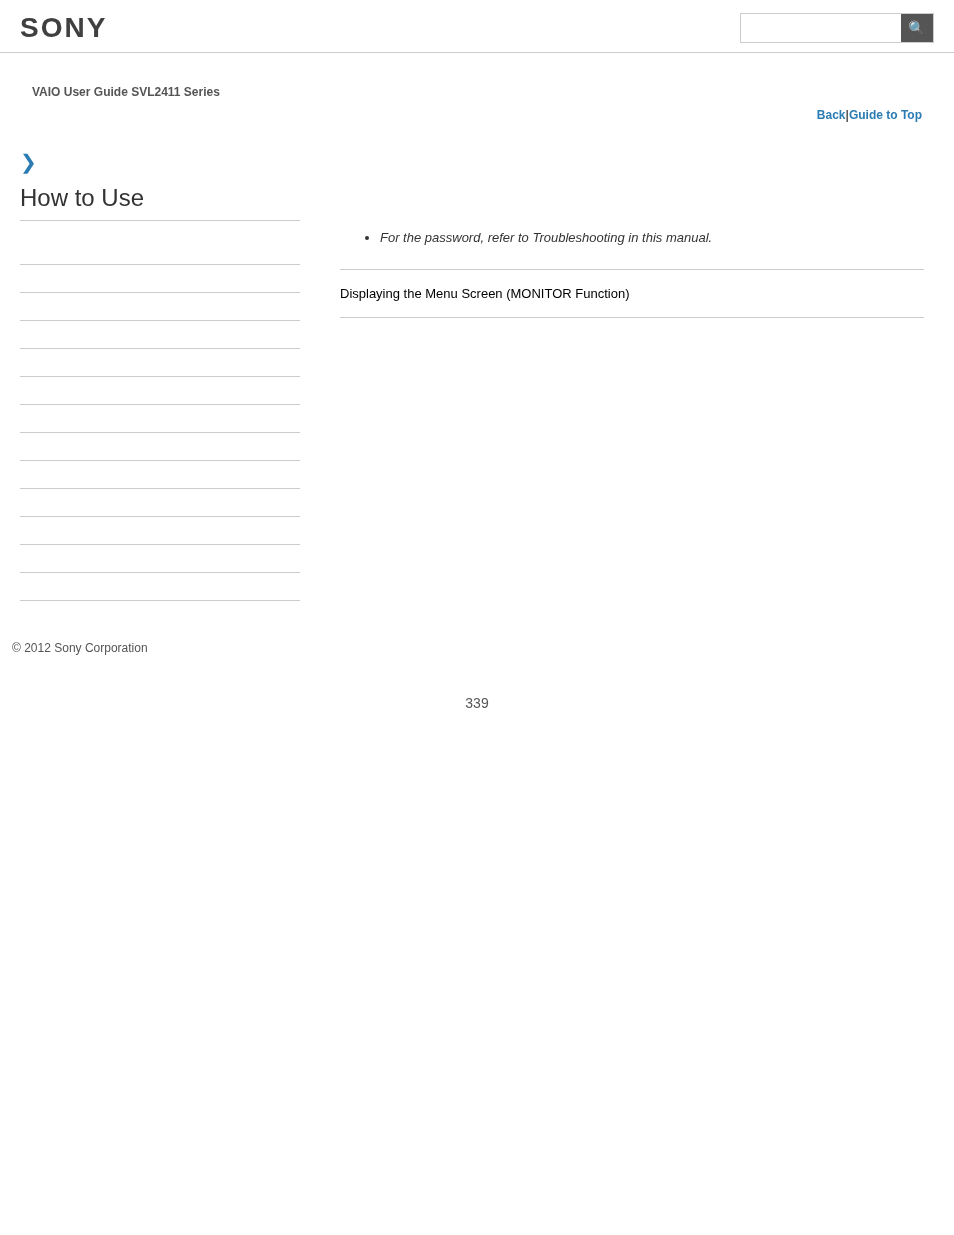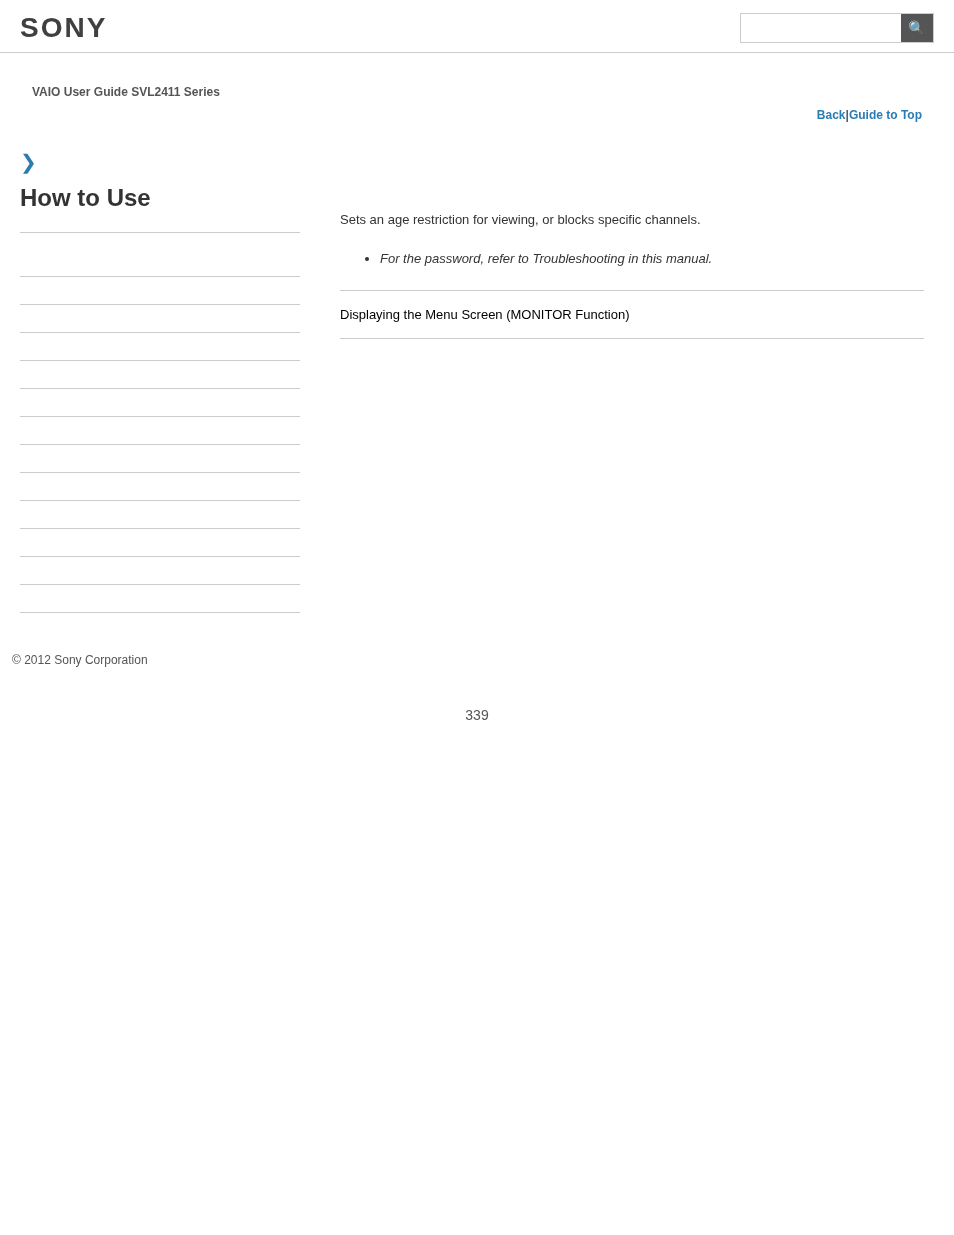--- a/index.html
+++ b/index.html
@@ -105,24 +105,24 @@
 
     .sidebar-chevron {
       font-size: 20px;
       color: #2b7cb3;
       margin-bottom: 10px;
       display: block;
     }
 
     .sidebar-title {
       font-size: 24px;
-      font-weight: bold;
+      font-weight: normal;
       color: #333;
       border-bottom: 1px solid #ccc;
-      padding-bottom: 20px;
+      padding-bottom: 8px;
       margin-bottom: 16px;
     }
 
     .sidebar-lines {
       display: flex;
       flex-direction: column;
       gap: 0;
     }
 
     .sidebar-line {
@@ -229,21 +229,20 @@
       <div class="sidebar-line"></div>
       <div class="sidebar-line"></div>
       <div class="sidebar-line"></div>
       <div class="sidebar-line"></div>
       <div class="sidebar-line"></div>
     </div>
   </div>
 
   <div class="main-content">
     <div class="content-description">
-      <p>Sets an age restriction for viewing, or blocks specific channels.</p>
     </div>
 
     <div class="content-note">
       <ul>
         <li>For the password, refer to Troubleshooting in this manual.</li>
       </ul>
     </div>
 
     <hr class="content-divider">
 

